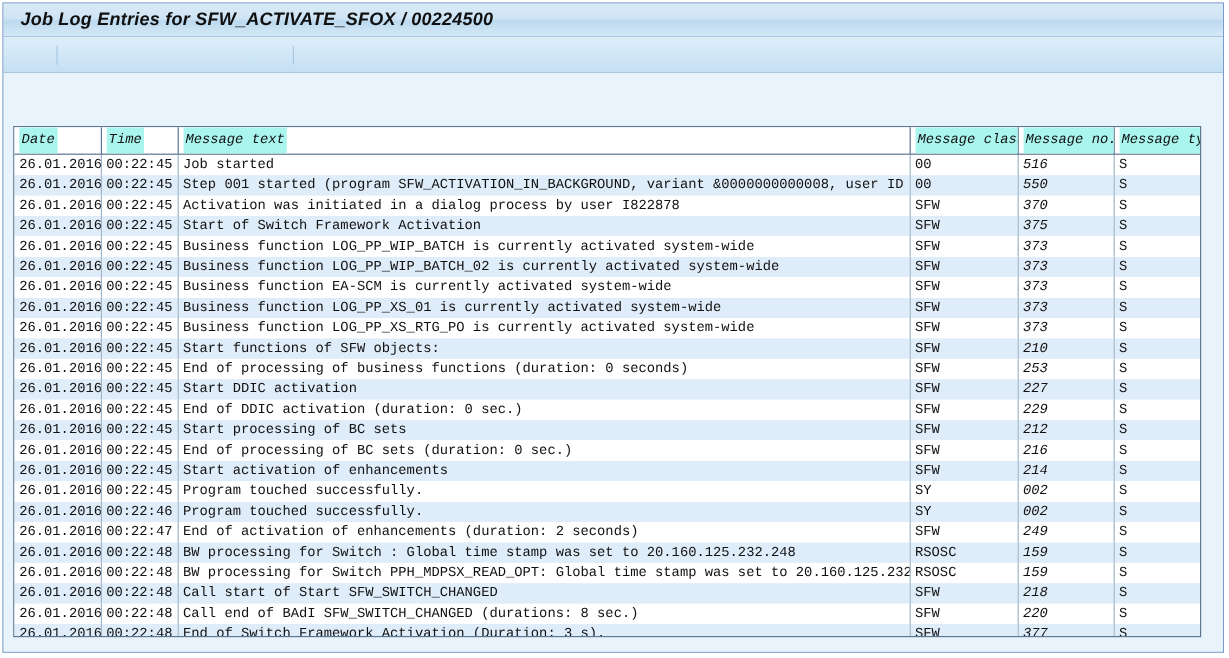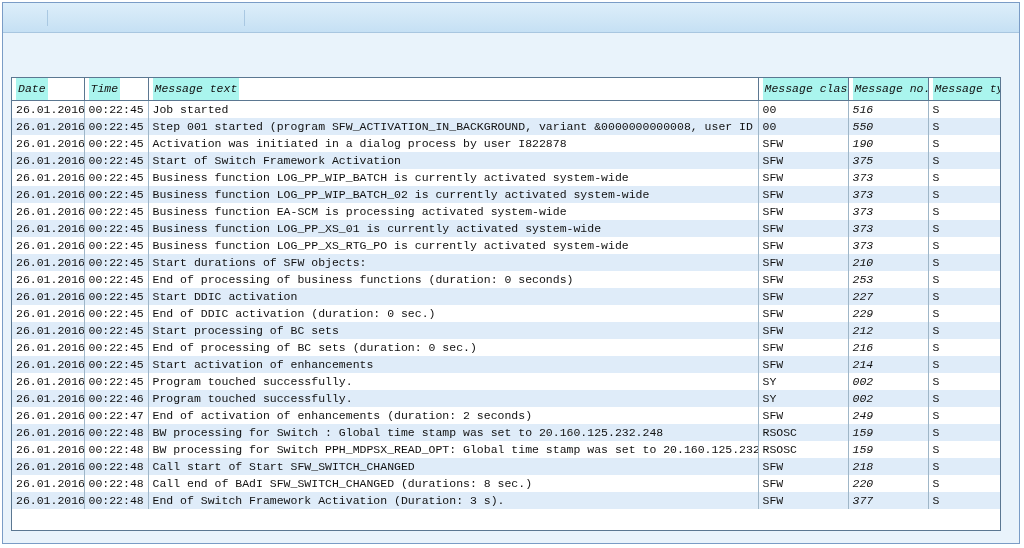--- a/index.html
+++ b/index.html
@@ -184,20 +184,23 @@
     bottom: 12px;
     width: 14px;
     background: #e9f3fb;
   }
 </style>
 </head>
 <body>
 
 <div class="window">
 
+  <div class="titlebar">
+    <span class="title-text">Job Log Entries for SFW_ACTIVATE_SFOX / 00224500</span>
+  </div>
 
   <div class="toolbar">
 
     <div class="tb-btn">
       <span class="ico">
         <svg width="16" height="16" viewBox="0 0 16 16">
           <rect x="3" y="2" width="9" height="12" fill="#ffffff" stroke="#7a7a7a" stroke-width="0.8"></rect>
           <path d="M11.5 4.2 A4.2 4.2 0 1 0 12.4 8.6" fill="none" stroke="#1a4fc0" stroke-width="2.1"></path>
           <path d="M12.2 1.6 L13.2 5.0 L9.6 4.6 Z" fill="#1a4fc0"></path>
           <path d="M4.0 12.3 L3.0 9.0 L6.6 9.4 Z" fill="#1a4fc0"></path>
@@ -308,21 +311,21 @@
               <td>Step 001 started (program SFW_ACTIVATION_IN_BACKGROUND, variant &amp;0000000000008, user ID I822878)</td>
               <td class="c-ctr">00</td>
               <td class="c-num">550</td>
               <td class="c-ctr">S</td>
             </tr>
             <tr class="norm">
               <td>26.01.2016</td>
               <td>00:22:45</td>
               <td>Activation was initiated in a dialog process by user I822878</td>
               <td class="c-ctr">SFW</td>
-              <td class="c-num">190</td>
+              <td class="c-num">370</td>
               <td class="c-ctr">S</td>
             </tr>
             <tr class="alt">
               <td>26.01.2016</td>
               <td>00:22:45</td>
               <td>Start of Switch Framework Activation</td>
               <td class="c-ctr">SFW</td>
               <td class="c-num">375</td>
               <td class="c-ctr">S</td>
             </tr>
@@ -338,21 +341,21 @@
               <td>26.01.2016</td>
               <td>00:22:45</td>
               <td>Business function LOG_PP_WIP_BATCH_02 is currently activated system-wide</td>
               <td class="c-ctr">SFW</td>
               <td class="c-num">373</td>
               <td class="c-ctr">S</td>
             </tr>
             <tr class="norm">
               <td>26.01.2016</td>
               <td>00:22:45</td>
-              <td>Business function EA-SCM is processing activated system-wide</td>
+              <td>Business function EA-SCM is currently activated system-wide</td>
               <td class="c-ctr">SFW</td>
               <td class="c-num">373</td>
               <td class="c-ctr">S</td>
             </tr>
             <tr class="alt">
               <td>26.01.2016</td>
               <td>00:22:45</td>
               <td>Business function LOG_PP_XS_01 is currently activated system-wide</td>
               <td class="c-ctr">SFW</td>
               <td class="c-num">373</td>
@@ -362,21 +365,21 @@
               <td>26.01.2016</td>
               <td>00:22:45</td>
               <td>Business function LOG_PP_XS_RTG_PO is currently activated system-wide</td>
               <td class="c-ctr">SFW</td>
               <td class="c-num">373</td>
               <td class="c-ctr">S</td>
             </tr>
             <tr class="alt">
               <td>26.01.2016</td>
               <td>00:22:45</td>
-              <td>Start durations of SFW objects:</td>
+              <td>Start functions of SFW objects:</td>
               <td class="c-ctr">SFW</td>
               <td class="c-num">210</td>
               <td class="c-ctr">S</td>
             </tr>
             <tr class="norm">
               <td>26.01.2016</td>
               <td>00:22:45</td>
               <td>End of processing of business functions (duration: 0 seconds)</td>
               <td class="c-ctr">SFW</td>
               <td class="c-num">253</td>

